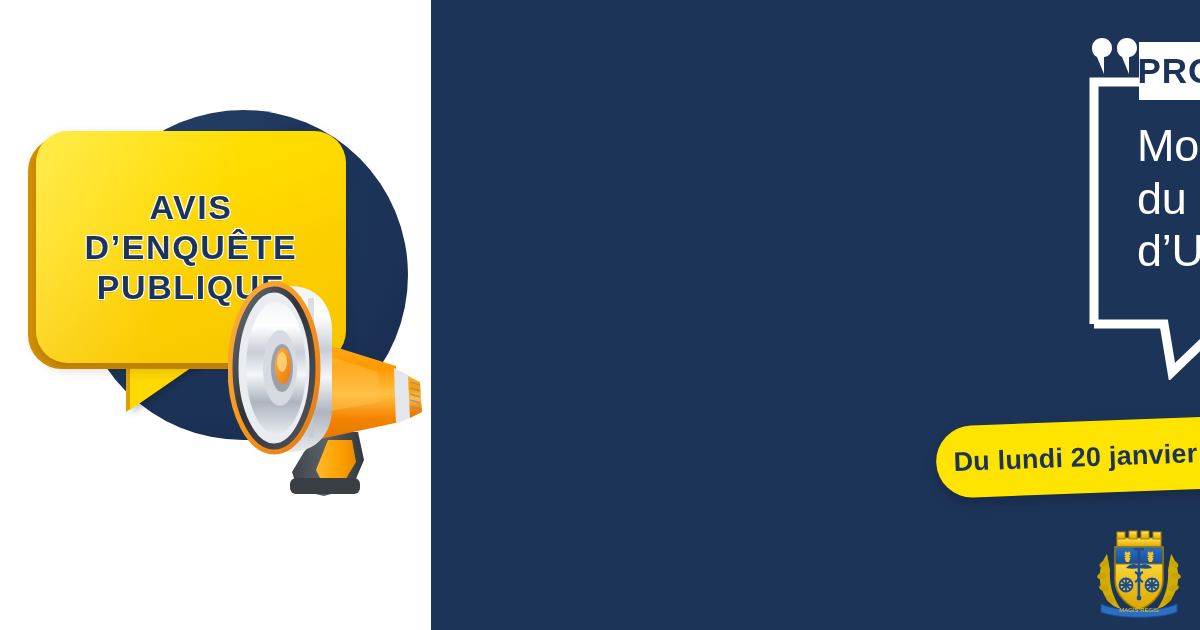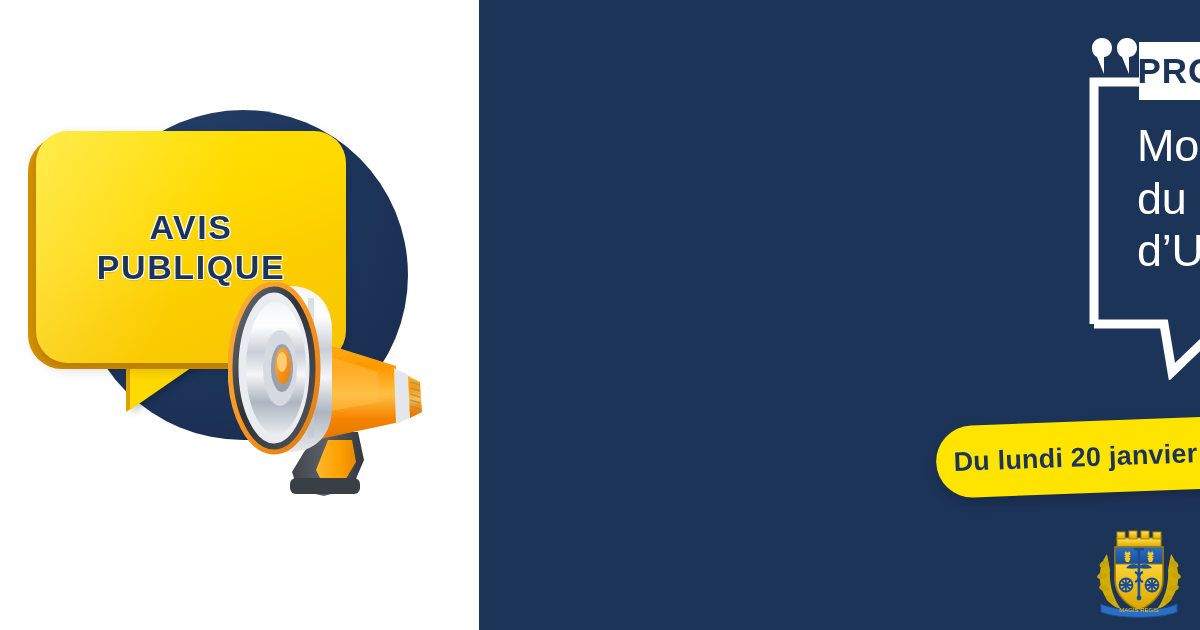--- a/index.html
+++ b/index.html
@@ -4,21 +4,21 @@
 <style>
   html,body{margin:0;padding:0;}
   body{
     width:1200px;height:630px;overflow:hidden;
     font-family:"Liberation Sans","DejaVu Sans",sans-serif;
     background:#1d3459;
   }
   .poster{position:relative;width:1200px;height:630px;background:#1d3459;overflow:hidden;}
 
   
-  .left-panel{position:absolute;left:0;top:0;width:431px;height:630px;background:#ffffff;overflow:hidden;padding-left:48px;}
+  .left-panel{position:absolute;left:0;top:0;width:431px;height:630px;background:#ffffff;overflow:hidden;}
 
   .navy-circle{
     position:absolute;left:78px;top:110px;width:330px;height:330px;
     border-radius:50%;
     background:radial-gradient(circle at 35% 30%,#28436d 0%,#1d3459 55%,#16294a 100%);
   }
 
   
   .bubble-shadow{
     position:absolute;left:28px;top:137px;width:308px;height:232px;
@@ -118,20 +118,21 @@
     <div class="bubble-tail-shadow"></div>
     <div class="bubble-tail"></div>
 
     <div class="bubble-shadow"></div>
     <div class="bubble">
       <div class="bubble-gloss"></div>
     </div>
 
     <div class="bubble-text">
       <div class="bt-1">AVIS</div>
+      <div class="bt-2">D’ENQUÊTE</div>
       <div class="bt-3">PUBLIQUE</div>
     </div>
 
     <svg class="megaphone" viewBox="0 0 210 225">
       <defs>
         <linearGradient id="coneBody" x1="0" y1="0" x2="0" y2="1">
           <stop offset="0%" stop-color="#f2f4f6"></stop>
           <stop offset="18%" stop-color="#ffffff"></stop>
           <stop offset="38%" stop-color="#c9ced6"></stop>
           <stop offset="55%" stop-color="#f4f6f8"></stop>

